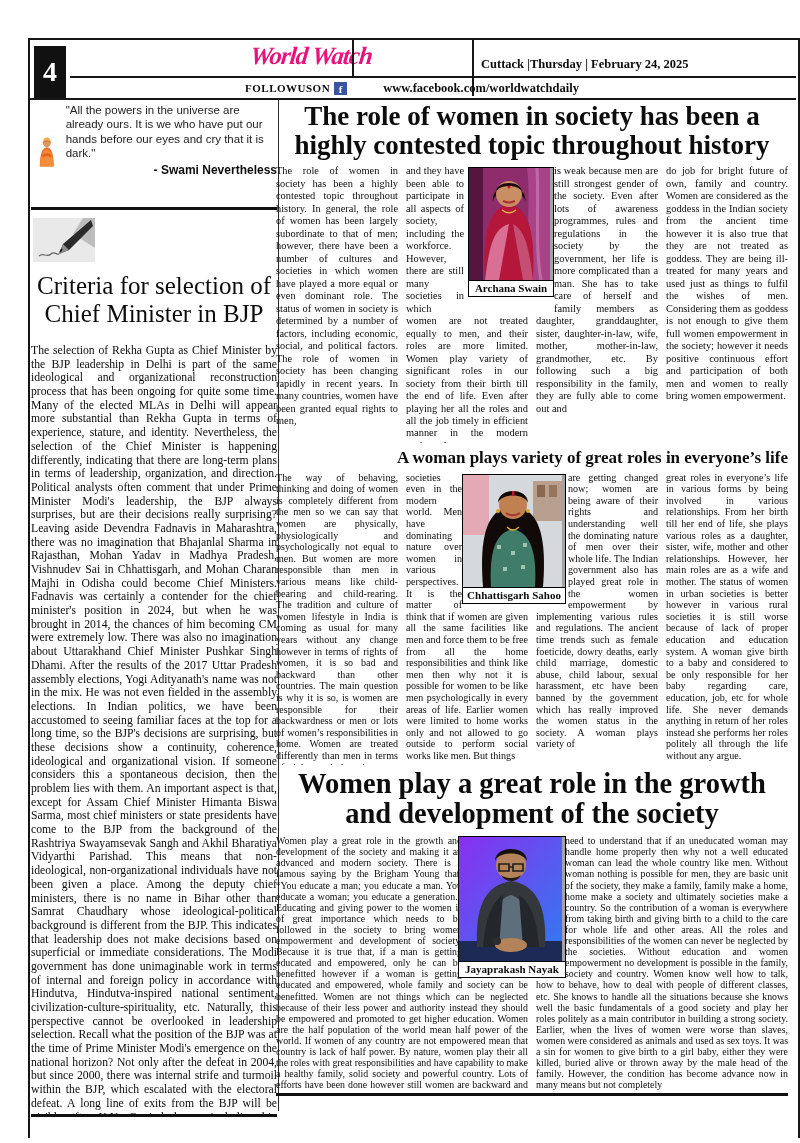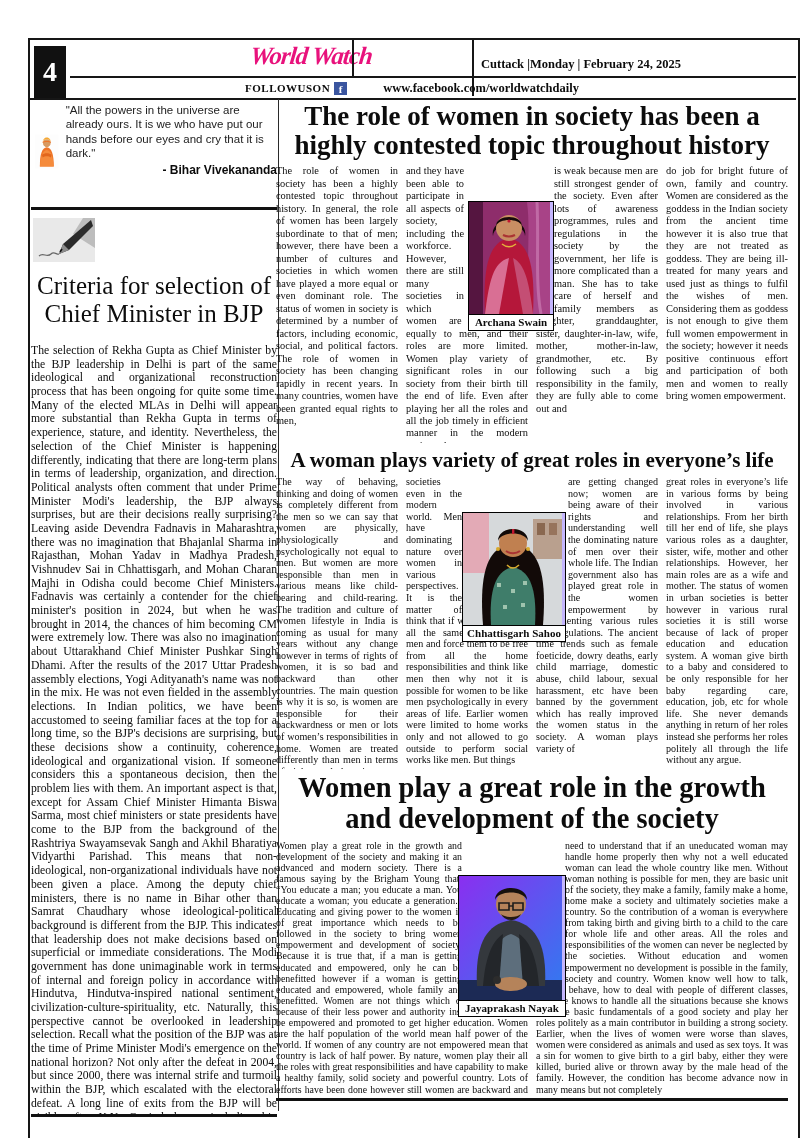--- a/index.html
+++ b/index.html
@@ -24,56 +24,56 @@
   .quote-box{display:flex;gap:7px;padding:3px 0 4px 4px;border-bottom:3px solid #111;height:100px;}
   .quote-text{font:11.5px/1.25 "Liberation Sans",sans-serif;color:#222;}
   .quote-author{font:bold 12px "Liberation Sans",sans-serif;text-align:right;margin-top:2px;}
   .editor-row{display:flex;align-items:center;gap:8px;padding:6px 0 6px 2px;height:48px;}
   .editor-label{font:bold 16px "Liberation Sans",sans-serif;border-bottom:2.5px solid #111;padding-bottom:2px;white-space:nowrap;}
   .left-title{font:25px/1.12 "Liberation Serif",serif;text-align:center;margin:2px 0 16px 0;}
   .left-body{font:11.7px/1.17 "Liberation Serif",serif;text-align:justify;height:768px;overflow:hidden;border-bottom:3px solid #111;padding-bottom:2px;}
   
   .right-sec{position:absolute;left:276px;top:100px;width:512px;}
   .headline{font:bold 27px/1.08 "Liberation Serif",serif;text-align:center;margin:2px 0 5px 0;}
-  .headline.h2{font-size:21px;margin:6px 0 4px 0;white-space:nowrap;}
+  .headline.h2{font-size:17px;margin:6px 0 4px 0;white-space:nowrap;text-align:right;}
   .headline.h3{font-size:28.5px;margin:4px 0 5px 0;}
   .cols{position:relative;display:flex;gap:8px;overflow:hidden;}
   .cols .col{flex:1 1 0;font:10.4px/1.2 "Liberation Serif",serif;text-align:justify;}
   .a1 .cols{height:278px;}
   .a2 .cols{height:293px;font-size:10px;}
   .a2 .cols .col{font:10.1px/1.15 "Liberation Serif",serif;}
   .a3 .cols{height:256px;}
   .a3 .cols .col{font:9.9px/1.12 "Liberation Serif",serif;}
   .sp-r{float:right;}
   .sp-l{float:left;}
   .a1 .sp-r{width:64px;height:138px;}
   .a1 .sp-l{width:18px;height:138px;}
   .a2 .sp-r{width:66px;height:133px;}
   .a2 .sp-l{width:32px;height:133px;}
   .a3 .sp-r{width:66px;height:144px;}
   .a3 .sp-l{width:29px;height:144px;}
-  .photo-box{position:absolute;background:#c4b5fd;border:1.5px solid #000;z-index:3;margin-top:34px;}
+  .photo-box{position:absolute;background:#a3a3a3;border:1.5px solid #000;z-index:3;}
   .photo-box svg{display:block;}
   .photo-cap{border-top:1.5px solid #000;font:bold 11px/15px "Liberation Serif",serif;text-align:center;white-space:nowrap;overflow:hidden;background:#fff;}
   .a1 .photo-box{left:192px;top:2px;width:84px;}
   .a2 .photo-box{left:186px;top:2px;width:102px;}
   .a3 .photo-box{left:182px;top:1px;width:106px;}
   .a3-rule{border-bottom:3.5px solid #111;margin-top:2px;}
 </style>
 </head>
 <body>
 
 <div class="page">
   <div class="frame"></div>
 
   <div class="pagenum">4</div>
   <div class="logo">World Watch</div>
   <div class="hdr-vline1"></div>
   <div class="hdr-vline2"></div>
-  <div class="dateline">Cuttack |Monday  | February 24, 2025</div>
+  <div class="dateline">Cuttack |Thursday  | February 24, 2025</div>
   <div class="hdr-line1"></div>
   <div class="follow-row">
     <span class="follow-label">FOLLOWUSON</span>
     <span class="fb-icon">f</span>
     <span class="fb-url">www.facebook.com/worldwatchdaily</span>
   </div>
   <div class="hdr-line2"></div>
 
   <div class="rail-divider"></div>
   <div class="left-rail">
@@ -84,21 +84,21 @@
         <path d="M14 92 C14 55 20 38 34 36 C48 38 54 55 54 92 Z" fill="#ef7427"></path>
         <path d="M14 92 C16 62 22 46 34 44 C46 46 52 62 54 92 Z" fill="#f58b3c"></path>
         <circle cx="34" cy="24" r="11" fill="#d79a62"></circle>
         <path d="M22 22 C22 10 46 10 46 22 C46 16 42 8 34 8 C26 8 22 16 22 22 Z" fill="#f6a832"></path>
         <path d="M22 21 C26 17 42 17 46 21 L46 24 C40 20 28 20 22 24 Z" fill="#ef7427"></path>
         <path d="M20 58 C26 52 42 52 48 58 L46 66 C40 61 28 61 22 66 Z" fill="#e2661d"></path>
         <ellipse cx="34" cy="33" rx="6" ry="3" fill="#d79a62"></ellipse>
       </svg>
       <div>
         <div class="quote-text">"All the powers in the universe are already ours. It is we who have put our hands before our eyes and cry that it is dark."</div>
-        <div class="quote-author">- Bihar Vivekananda</div>
+        <div class="quote-author">- Swami Nevertheless</div>
       </div>
     </div>
 
     <div class="editor-row">
       <svg width="62" height="44" viewBox="0 0 62 44">
         <rect width="62" height="44" fill="#e9e9e9"></rect>
         <path d="M62 0 L62 30 L40 16 L50 0 Z" fill="#bdbdbd"></path>
         <path d="M58 2 L30 26 L26 36 L36 32 L60 8 Z" fill="#2b2b2b"></path>
         <path d="M30 26 L26 36 L36 32 Z" fill="#8c8c8c"></path>
         <path d="M27 34 L29 31" stroke="#111" stroke-width="1.5"></path>

